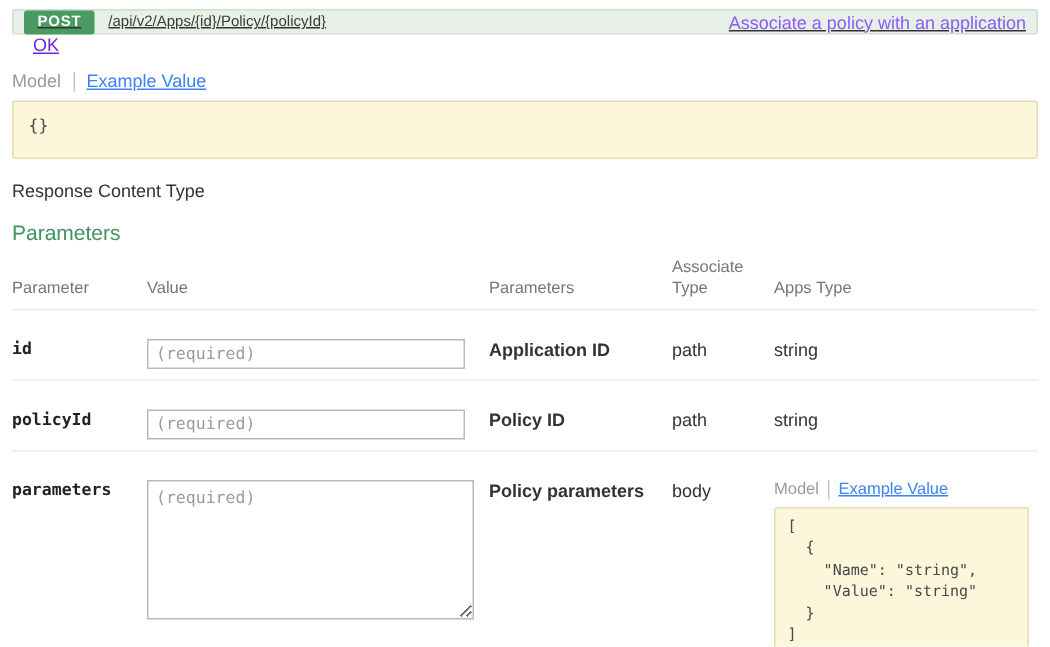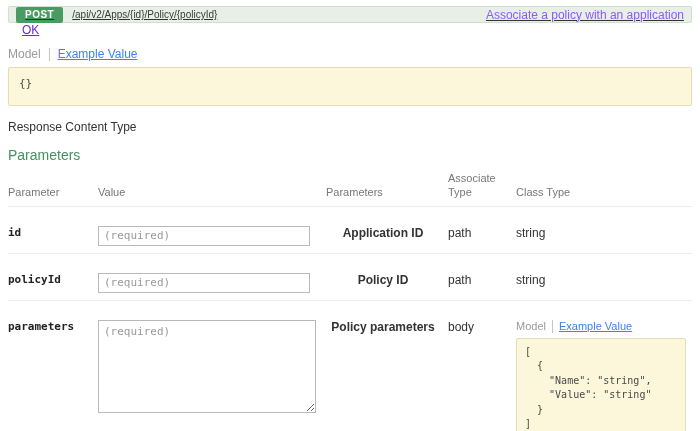--- a/index.html
+++ b/index.html
@@ -32,21 +32,21 @@
   .ct-row { margin-top:14px; display:flex; align-items:flex-end; gap:7px; font-size:12px; }
   select { font-size:11px; border:1px solid #9f9f9f; background:#fff; padding:1px 2px;
     font-family:"Liberation Sans", sans-serif; height:20px; }
 
   table.params { width:100%; border-collapse:collapse; margin-top:4px; table-layout:fixed; }
   th { text-align:left; font-weight:normal; color:#777; font-size:11px;
     padding:4px 8px 6px 0; vertical-align:bottom; line-height:1.25; }
   td { padding:19px 8px 7px 0; vertical-align:top; font-size:12px; color:#333;
     border-top:1px solid #ececec; }
   .param-name { font-family:"DejaVu Sans Mono", monospace; font-weight:bold; font-size:11px; color:#222; }
-  .desc { font-weight:bold; line-height:1.3;text-align:center; }
+  .desc { font-weight:bold; line-height:1.3; }
   input.param-input { width:212px; border:1px solid #b9b9b9; padding:3px 5px;
     font-family:"DejaVu Sans Mono", monospace; font-size:11px; color:#333; height:20px; }
   textarea.param-textarea { width:218px; height:93px; border:1px solid #b9b9b9;
     padding:4px 5px; font-family:"DejaVu Sans Mono", monospace; font-size:11px;
     color:#333; resize:both; }
   input::placeholder, textarea::placeholder { color:#9a9a9a; opacity:1; }
   .mini-tabs { display:flex; align-items:center; gap:6px; font-size:11px; }
 </style>
 </head>
 <body>
@@ -82,21 +82,21 @@
         <col style="width:122px">
         <col style="width:68px">
         <col>
       </colgroup>
     <thead>
       <tr>
         <th>Parameter</th>
         <th>Value</th>
         <th>Parameters</th>
         <th>Associate Type</th>
-        <th>Class Type</th>
+        <th>Apps Type</th>
       </tr>
     </thead>
     <tbody>
       <tr>
         <td class="param-name">id</td>
         <td><input class="param-input" placeholder="(required)" style=""></td>
         <td class="desc">Application ID</td>
         <td>path</td>
         <td>string</td>
       </tr>

